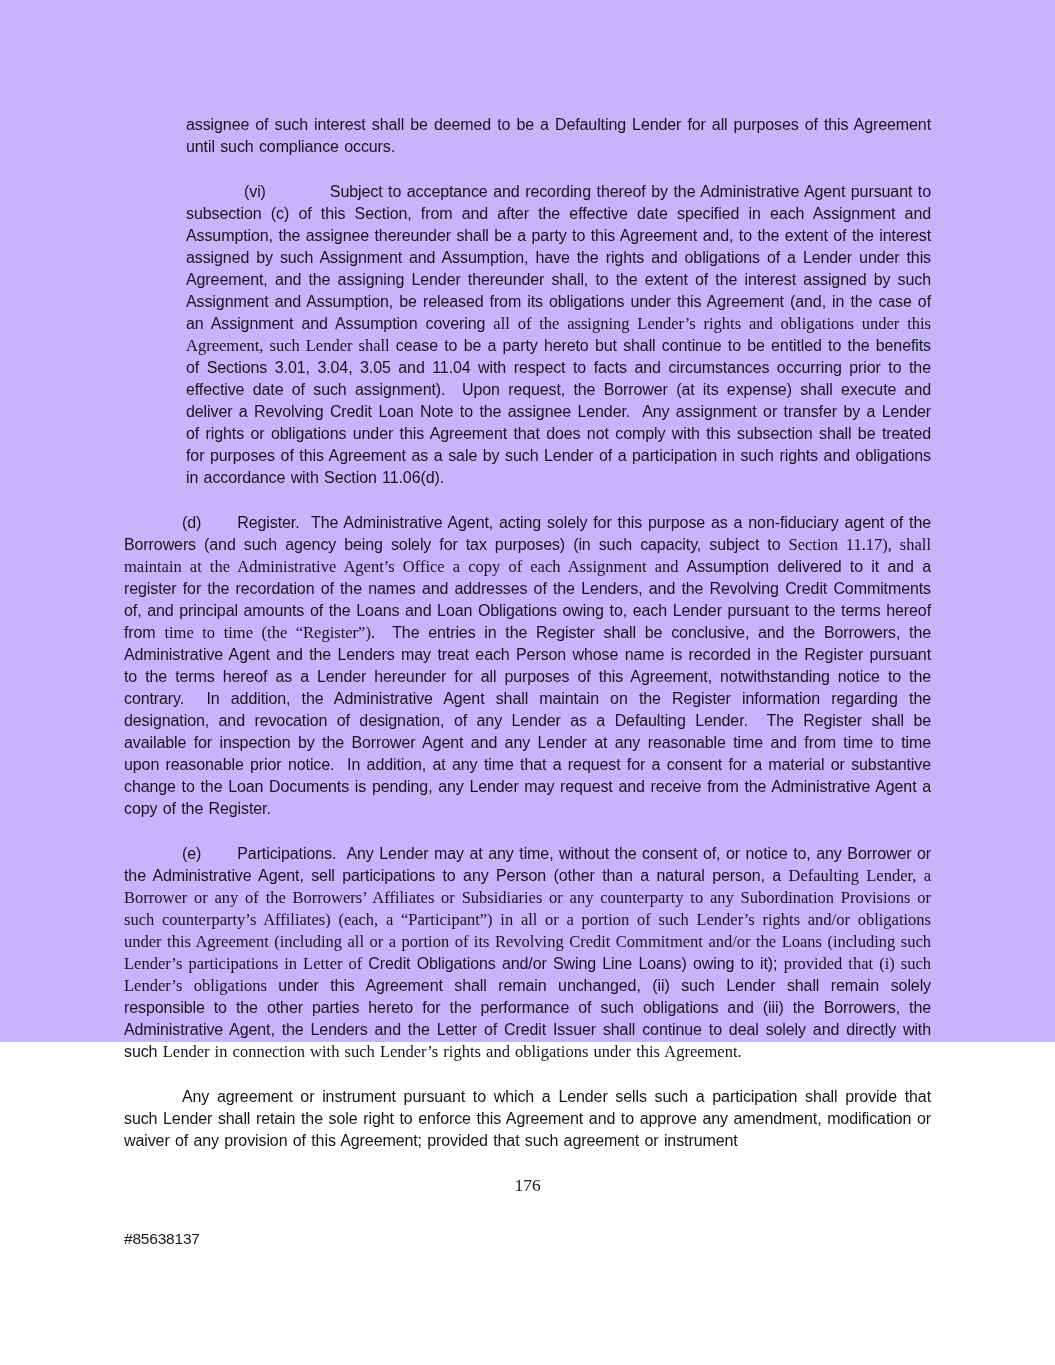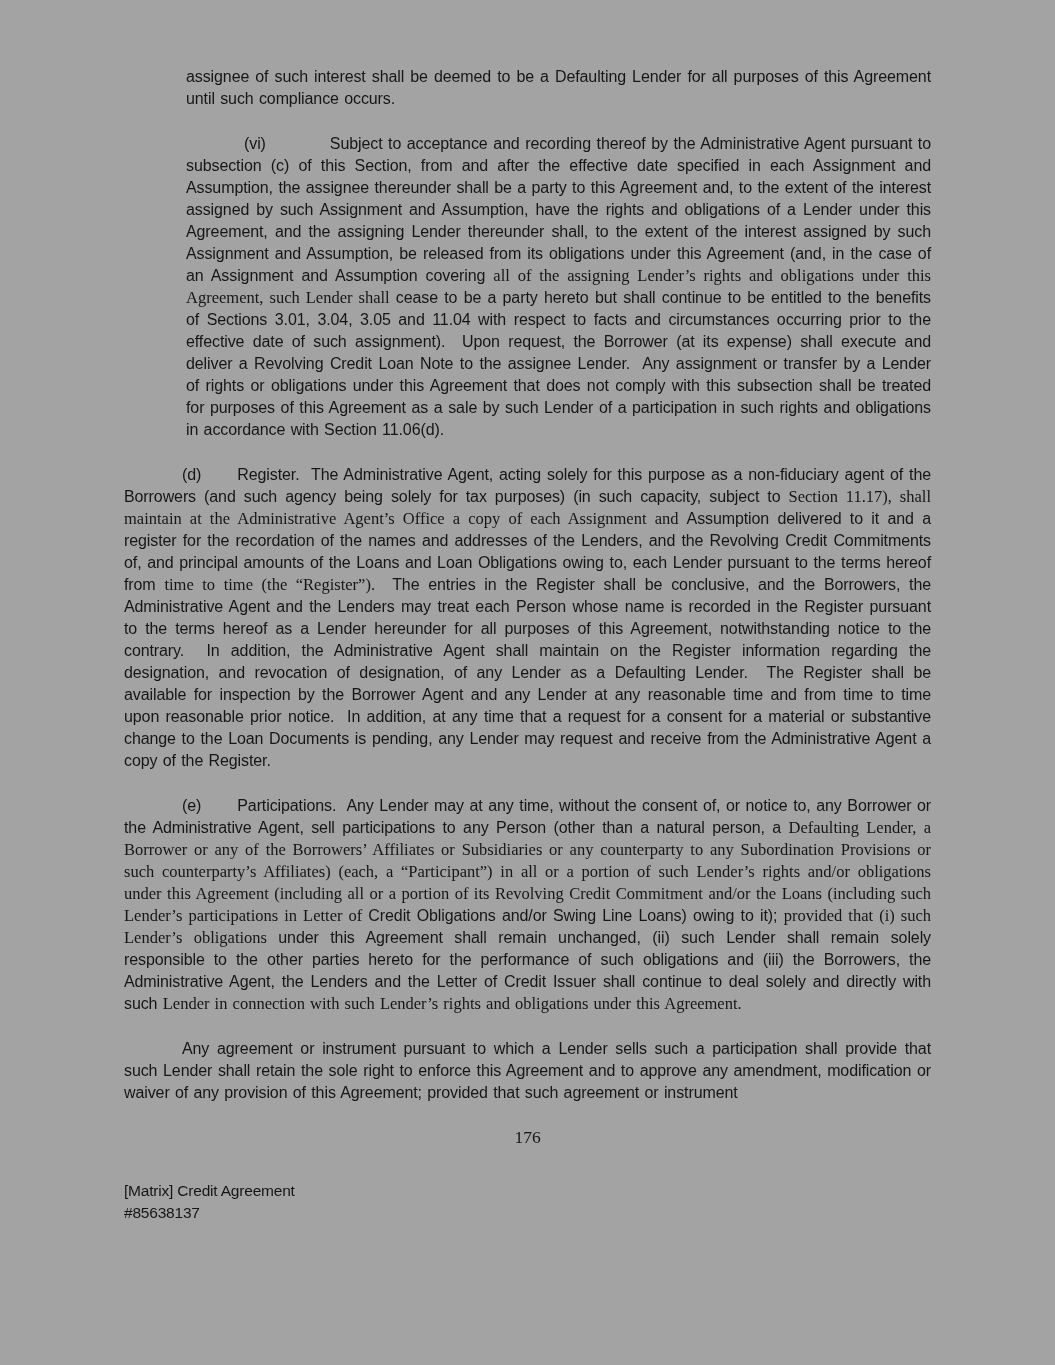--- a/index.html
+++ b/index.html
@@ -10,23 +10,23 @@
   body {
     width: 1055px;
     height: 1365px;
     overflow: hidden;
     font-family: "Liberation Sans", sans-serif;
     color: #161616;
   }
   .page {
     box-sizing: border-box;
     width: 1055px;
-    height: 1365px;
-    padding: 66px 124px 0 124px;
-    background: #a3a3a3;
+    height: 1042px;
+    padding: 114px 124px 0 124px;
+    background: #c4b5fd;
   }
   .body-text .para {
     margin: 0 0 23px 0;
     font-size: 16px;
     line-height: 22px;
     text-align: justify;
     letter-spacing: -0.1px;
     word-spacing: 1px;
   }
   .para.block-indent { margin-left: 62px; }
@@ -62,16 +62,15 @@
 <div class="page">
   <div class="body-text">
       <p class="para block-indent"><span class="run">assignee of such interest shall be deemed to be a Defaulting Lender for all purposes of this Agreement until such compliance occurs.</span></p>
       <p class="para block-indent first-indent"><span class="run">(vi)</span><span class="tab" style="width: 64px;"></span><span class="run">Subject to acceptance and recording thereof by the Administrative Agent pursuant to subsection (c) of this Section, from and after the effective date specified in each Assignment and Assumption, the assignee thereunder shall be a party to this Agreement and, to the extent of the interest assigned by such Assignment and Assumption, have the rights and obligations of a Lender under this Agreement, and the assigning Lender thereunder shall, to the extent of the interest assigned by such Assignment and Assumption, be released from its obligations under this Agreement (and, in the case of an Assignment and Assumption covering </span><span class="run serif">all of the assigning Lender’s rights and obligations under this Agreement, such Lender shall </span><span class="run">cease to be a party hereto but shall continue to be entitled to the benefits of </span><span class="run u">Sections 3.01</span><span class="run">, </span><span class="run u">3.04</span><span class="run">, </span><span class="run u">3.05</span><span class="run"> and </span><span class="run u">11.04</span><span class="run"> with respect to facts and circumstances occurring prior to the effective date of such assignment).  Upon request, the Borrower (at its expense) shall execute and deliver a Revolving Credit Loan Note to the assignee Lender.  Any assignment or transfer by a Lender of rights or obligations under this Agreement that does not comply with this subsection shall be treated for purposes of this Agreement as a sale by such Lender of a participation in such rights and obligations in accordance with </span><span class="run u">Section 11.06(d)</span><span class="run">.</span></p>
       <p class="para first-indent"><span class="run">(d)</span><span class="tab" style="width: 36px;"></span><span class="run u">Register</span><span class="run">.  The Administrative Agent, acting solely for this purpose as a non-fiduciary agent of the Borrowers (and such agency being solely for tax purposes) (in such capacity, subject to </span><span class="run serif u">Section 11.17</span><span class="run serif">), shall maintain at the Administrative Agent’s Office a copy of each Assignment and </span><span class="run">Assumption delivered to it and a register for the recordation of the names and addresses of the Lenders, and the Revolving Credit Commitments of, and principal amounts of the Loans and Loan Obligations owing to, each Lender pursuant to the terms hereof from </span><span class="run serif">time to time (the “</span><span class="run serif u">Register</span><span class="run serif">”).  </span><span class="run">The entries in the Register shall be conclusive, and the Borrowers, the Administrative Agent and the Lenders may treat each Person whose name is recorded in the Register pursuant to the terms hereof as a Lender hereunder for all purposes of this Agreement, notwithstanding notice to the contrary.  In addition, the Administrative Agent shall maintain on the Register information regarding the designation, and revocation of designation, of any Lender as a Defaulting Lender.  The Register shall be available for inspection by the Borrower Agent and any Lender at any reasonable time and from time to time upon reasonable prior notice.  In addition, at any time that a request for a consent for a material or substantive change to the Loan Documents is pending, any Lender may request and receive from the Administrative Agent a copy of the Register.</span></p>
       <p class="para first-indent"><span class="run">(e)</span><span class="tab" style="width: 36px;"></span><span class="run u">Participations</span><span class="run">.  Any Lender may at any time, without the consent of, or notice to, any Borrower or the Administrative Agent, sell participations to any Person (other than a natural person, a </span><span class="run serif">Defaulting Lender, a Borrower or any of the Borrowers’ Affiliates or Subsidiaries or any counterparty to any Subordination Provisions or such counterparty’s Affiliates) (each, a “</span><span class="run serif u">Participant</span><span class="run serif">”) in all or a portion of such Lender’s rights and/or obligations under this Agreement (including all or a portion of its Revolving Credit Commitment and/or the Loans (including such Lender’s participations in Letter of </span><span class="run">Credit Obligations and/or Swing Line Loans) owing to it); </span><span class="run serif u">provided</span><span class="run serif"> that (i) such Lender’s obligations </span><span class="run">under this Agreement shall remain unchanged, (ii) such Lender shall remain solely responsible to the other parties hereto for the performance of such obligations and (iii) the Borrowers, the Administrative Agent, the Lenders and the Letter of Credit Issuer shall continue to deal solely and directly with such </span><span class="run serif">Lender in connection with such Lender’s rights and obligations under this Agreement.</span></p>
       <p class="para first-indent"><span class="run">Any agreement or instrument pursuant to which a Lender sells such a participation shall provide that such Lender shall retain the sole right to enforce this Agreement and to approve any amendment, modification or waiver of any provision of this Agreement; </span><span class="run u">provided</span><span class="run"> that such agreement or instrument</span></p>
     </div>
   <div class="page-number">176</div>
   <div class="footer">
-    <div>[Matrix] Credit Agreement</div>
     <div>#85638137</div>
   </div>
 </div>
 
 </body></html>

